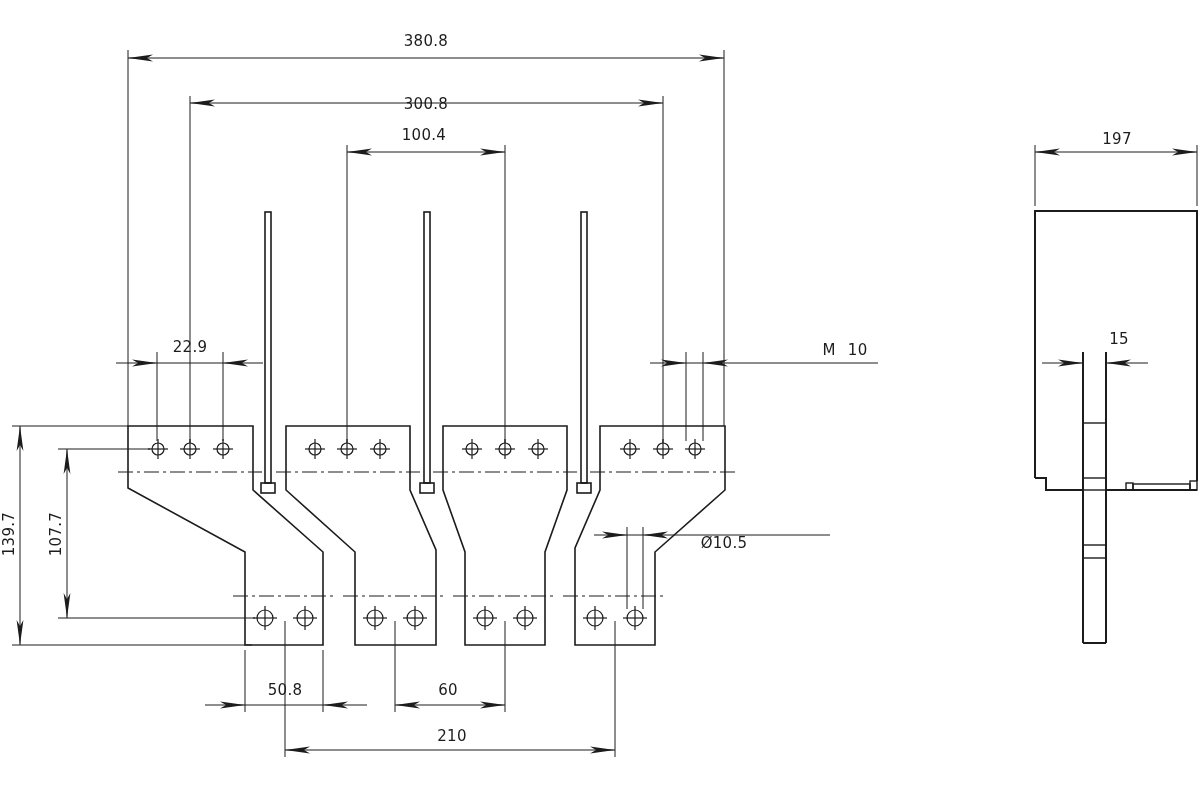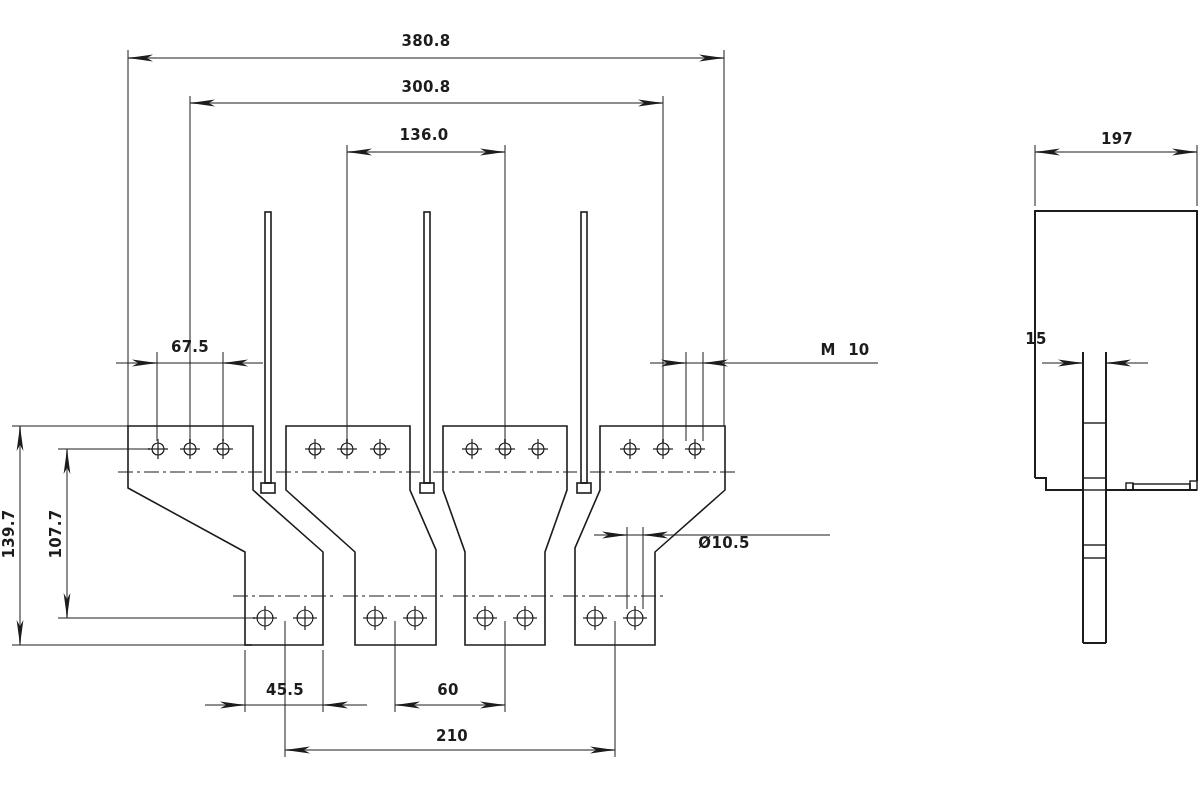--- a/index.html
+++ b/index.html
@@ -1,17 +1,17 @@
 <!DOCTYPE html>
 <html><head>
 <meta charset="utf-8">
 <style>
   html,body{margin:0;padding:0;background:#ffffff;}
   .canvas{position:relative;width:1200px;height:800px;background:#ffffff;overflow:hidden;
-          font-family:"DejaVu Sans",sans-serif;font-weight:bold;}
+          font-family:"DejaVu Sans",sans-serif;}
   .canvas svg{position:absolute;left:0;top:0;}
   .lbl{position:absolute;transform:translate(-50%,-50%);font-size:15px;color:#1c1c1c;
        letter-spacing:.3px;white-space:nowrap;line-height:1;}
   .rot{transform:translate(-50%,-50%) rotate(-90deg);}
   .msp{word-spacing:7px;}
 </style>
 </head>
 <body>
 
 <div class="canvas">
@@ -187,26 +187,26 @@
       <line x1="1083" y1="423" x2="1106" y2="423" stroke-width="1.4"></line>
       <line x1="1083" y1="478" x2="1106" y2="478" stroke-width="1.4"></line>
       <line x1="1083" y1="490" x2="1106" y2="490" stroke-width="1.4"></line>
       <line x1="1083" y1="545" x2="1106" y2="545" stroke-width="1.4"></line>
       <line x1="1083" y1="558" x2="1106" y2="558" stroke-width="1.4"></line>
     </g>
   </g>
 </svg>
 
 <div class="lbl" style="left:426px;top:41px">380.8</div>
-<div class="lbl" style="left:426px;top:87px">300.8</div>
-<div class="lbl" style="left:424px;top:135px">136.0</div>
-<div class="lbl" style="left:190px;top:347px">67.5</div>
+<div class="lbl" style="left:426px;top:104px">300.8</div>
+<div class="lbl" style="left:424px;top:135px">100.4</div>
+<div class="lbl" style="left:190px;top:347px">22.9</div>
 <div class="lbl msp" style="left:845px;top:350px">M 10</div>
 <div class="lbl" style="left:724px;top:543px">Ø10.5</div>
-<div class="lbl" style="left:285px;top:690px">45.5</div>
+<div class="lbl" style="left:285px;top:690px">50.8</div>
 <div class="lbl" style="left:448px;top:690px">60</div>
 <div class="lbl" style="left:452px;top:736px">210</div>
 <div class="lbl rot" style="left:9px;top:534px">139.7</div>
 <div class="lbl rot" style="left:56px;top:534px">107.7</div>
 <div class="lbl" style="left:1117px;top:139px">197</div>
-<div class="lbl" style="left:1036px;top:339px">15</div>
+<div class="lbl" style="left:1119px;top:339px">15</div>
 
 </div>
 
 </body></html>

